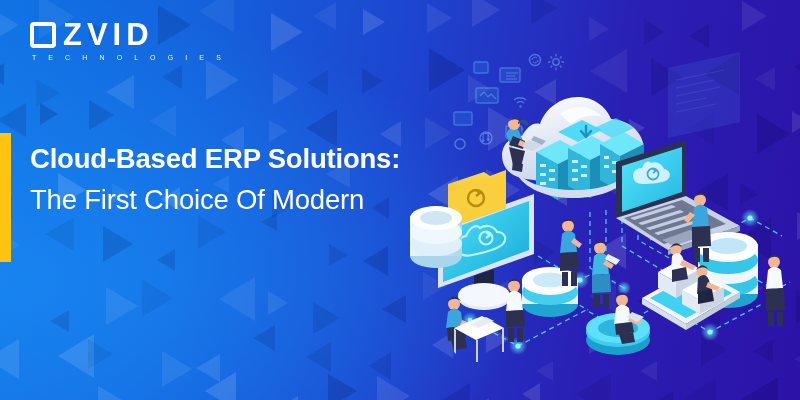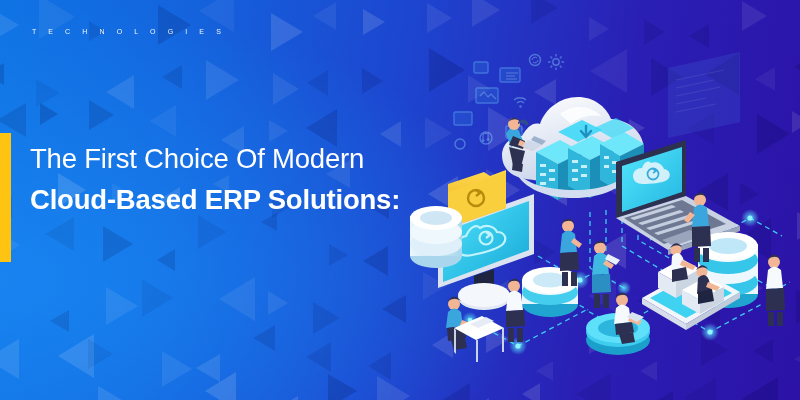--- a/index.html
+++ b/index.html
@@ -178,28 +178,32 @@
       <div class="tri l" style="left: 436px; top: 383px; border-top-width: 21.08px; border-bottom-width: 21.08px; border-right-width: 34px; border-right-color: rgba(0, 0, 60, 0.137);"></div>
       <div class="tri l" style="left: 470px; top: 398px; border-top-width: 11.78px; border-bottom-width: 11.78px; border-right-width: 19px; border-right-color: rgba(255, 255, 255, 0.11);"></div>
       <div class="tri l" style="left: 522px; top: 383px; border-top-width: 11.16px; border-bottom-width: 11.16px; border-right-width: 18px; border-right-color: rgba(255, 255, 255, 0.12);"></div>
       <div class="tri l" style="left: 576px; top: 373px; border-top-width: 21.7px; border-bottom-width: 21.7px; border-right-width: 35px; border-right-color: rgba(0, 0, 60, 0.09);"></div>
       <div class="tri l" style="left: 643px; top: 391px; border-top-width: 18.6px; border-bottom-width: 18.6px; border-right-width: 30px; border-right-color: rgba(0, 0, 60, 0.145);"></div>
       <div class="tri l" style="left: 683px; top: 378px; border-top-width: 20.46px; border-bottom-width: 20.46px; border-right-width: 33px; border-right-color: rgba(0, 0, 60, 0.08);"></div>
       <div class="tri l" style="left: 742px; top: 377px; border-top-width: 22.32px; border-bottom-width: 22.32px; border-right-width: 36px; border-right-color: rgba(0, 0, 60, 0.165);"></div>
     </div>
 
   <div class="logo">
+    <div class="logo-row">
+      <div class="logo-o"></div>
+      <div class="logo-word">ZVID</div>
+    </div>
     <div class="logo-sub">T E C H N O L O G I E S</div>
   </div>
 
   <div class="accent-bar"></div>
 
   <div class="headline">
+    <div class="hl-line bold">Cloud-Based ERP Solutions:</div>
     <div class="hl-line light">The First Choice Of Modern</div>
-    <div class="hl-line bold">Cloud-Based ERP Solutions:</div>
   </div>
 
   <div class="illus">
     <svg width="390" height="350" viewBox="0 0 390 350" xmlns="http://www.w3.org/2000/svg">
       <defs>
         <linearGradient id="gCloud" x1="0" y1="0" x2="0.4" y2="1">
           <stop offset="0" stop-color="#ffffff"></stop>
             <stop offset="1" stop-color="#c9d4ea"></stop>
         </linearGradient>
         <linearGradient id="gScreen" x1="0" y1="0" x2="1" y2="1">

